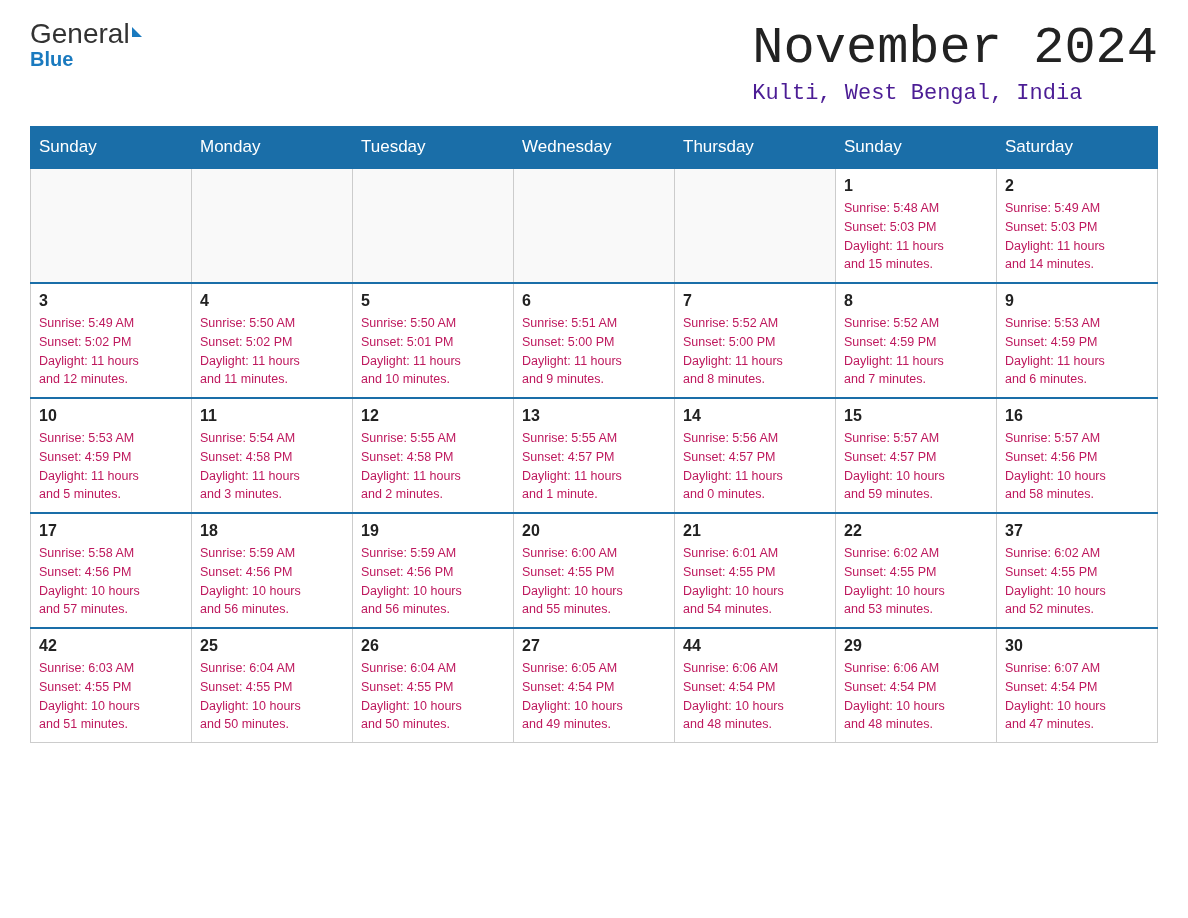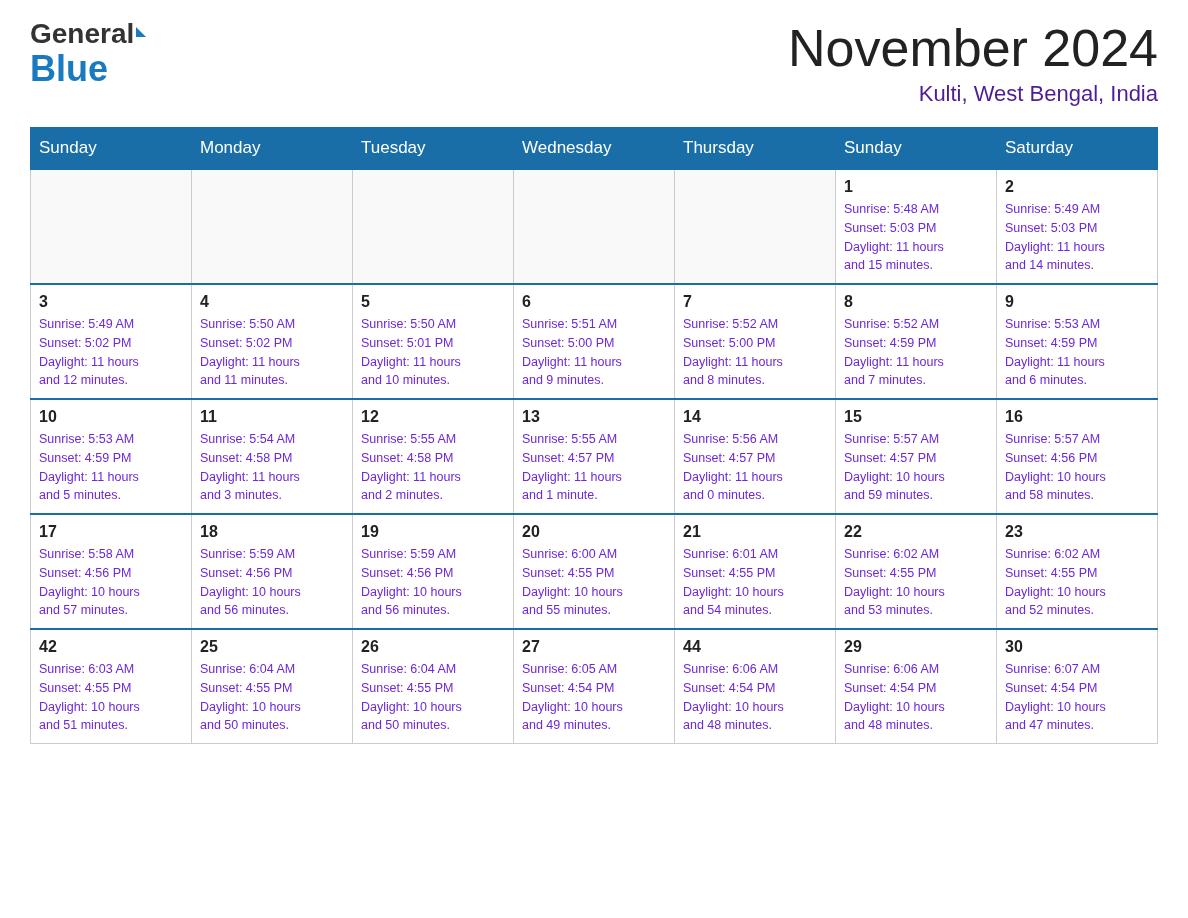--- a/index.html
+++ b/index.html
@@ -16,43 +16,44 @@
       align-items: flex-start;
       margin-bottom: 20px;
     }
     .logo-area {
       display: flex;
       flex-direction: column;
       align-items: flex-start;
     }
     .logo-text {
       font-size: 28px;
-      font-weight: bold;
+      font-weight: normal;
       color: #333;
       line-height: 1;
     }
     .logo-triangle {
       display: inline-block;
       width: 0;
       height: 0;
       border-left: 10px solid #1a7abf;
       border-top: 10px solid transparent;
       border-bottom: 0px solid transparent;
       margin-left: 2px;
       vertical-align: middle;
       position: relative;
       top: -4px;
     }
     .logo-blue-line {
       color: #1a7abf;
-      font-size: 36px;
+      font-size: 20px;
       font-weight: bold;
     }
     .title-area {
-      text-align: right;
+      text-align: left;
+      font-family: Liberation Mono, monospace;
     }
     .calendar-title {
       font-size: 52px;
       font-weight: normal;
       color: #222;
       line-height: 1.1;
     }
     .calendar-subtitle {
       font-size: 22px;
       color: #4c1d95;
@@ -85,21 +86,21 @@
     }
     .day-number {
       font-size: 16px;
       font-weight: bold;
       color: #222;
       display: block;
       margin-bottom: 4px;
     }
     .day-info {
       font-size: 12.5px;
-      color: #6d28d9;
+      color: #be185d;
       line-height: 1.5;
     }
     .empty-cell {
       background: #f9f9f9;
     }
   </style>
 </head>
 <body>
 
 <div class="header-area">
@@ -224,21 +225,21 @@
         </td>
         <td>
           <span class="day-number">21</span>
           <div class="day-info">Sunrise: 6:01 AM<br>Sunset: 4:55 PM<br>Daylight: 10 hours<br>and 54 minutes.</div>
         </td>
         <td>
           <span class="day-number">22</span>
           <div class="day-info">Sunrise: 6:02 AM<br>Sunset: 4:55 PM<br>Daylight: 10 hours<br>and 53 minutes.</div>
         </td>
         <td>
-          <span class="day-number">23</span>
+          <span class="day-number">37</span>
           <div class="day-info">Sunrise: 6:02 AM<br>Sunset: 4:55 PM<br>Daylight: 10 hours<br>and 52 minutes.</div>
         </td>
       </tr>
       <tr>
         <td>
           <span class="day-number">42</span>
           <div class="day-info">Sunrise: 6:03 AM<br>Sunset: 4:55 PM<br>Daylight: 10 hours<br>and 51 minutes.</div>
         </td>
         <td>
           <span class="day-number">25</span>

